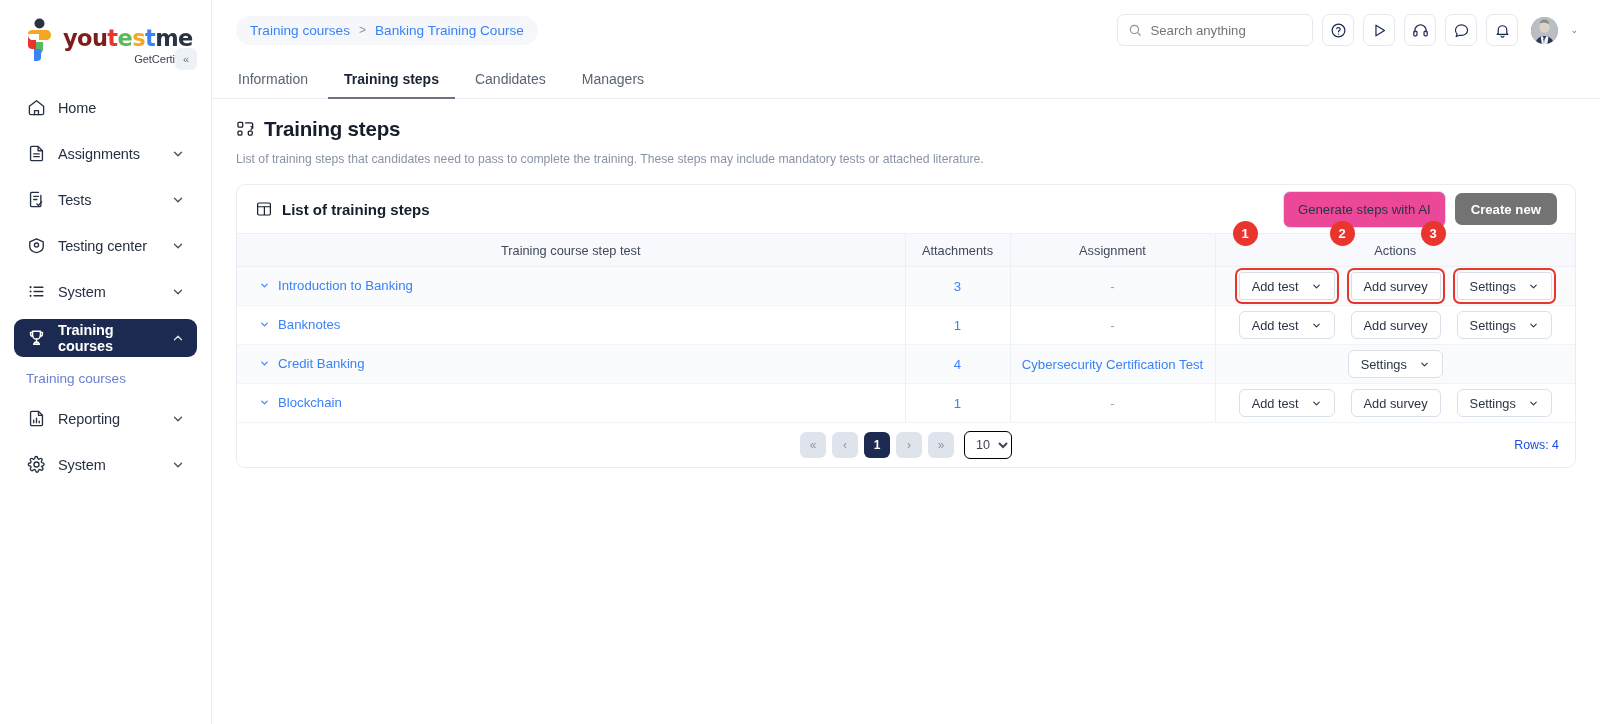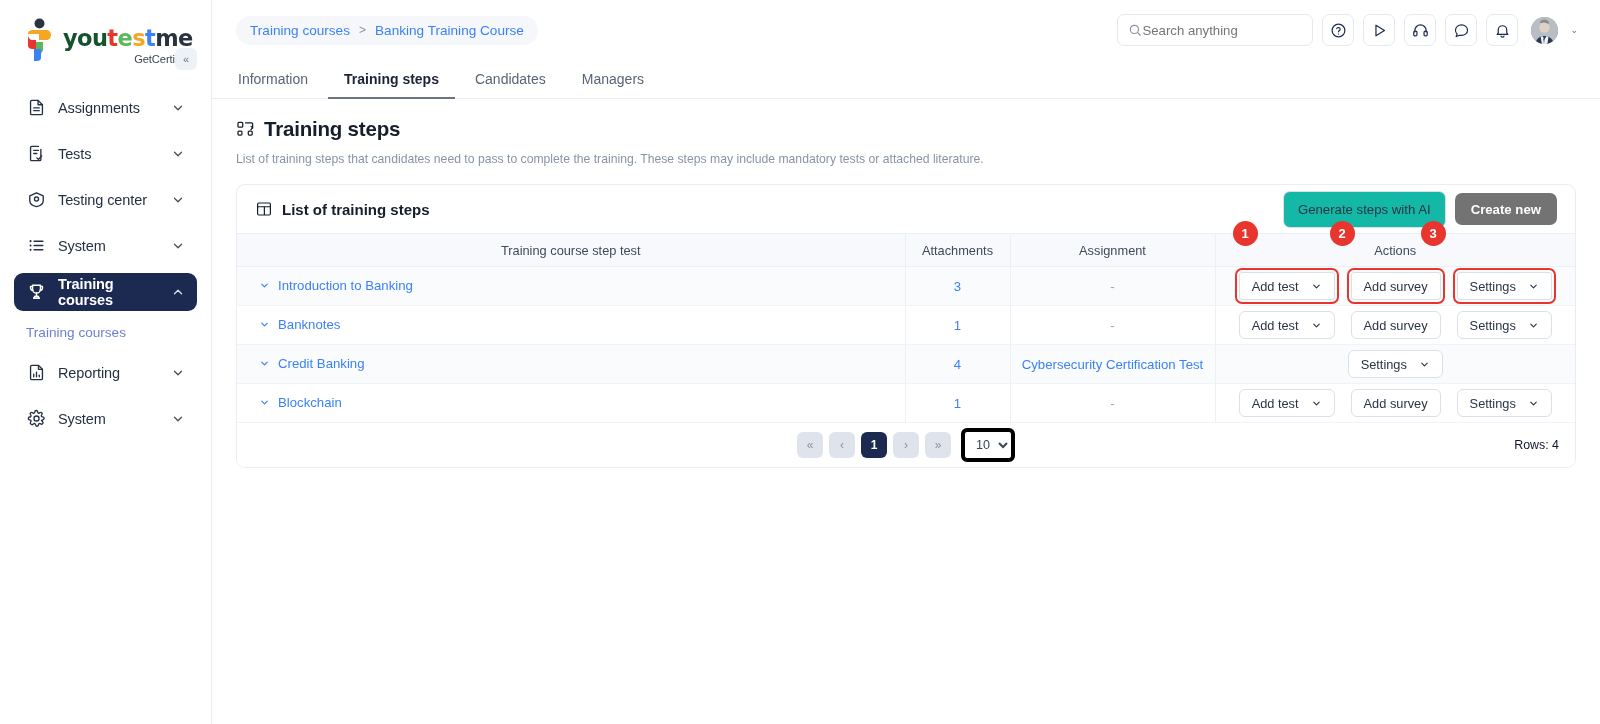--- a/index.html
+++ b/index.html
@@ -73,21 +73,21 @@
   .breadcrumb {
     background: #f5f7fa; border-radius: 18px; padding: 7px 14px;
     display: flex; align-items: center; gap: 9px;
     font-size: 13.6px;
   }
   .crumb { color: #3b82f6; cursor: pointer; }
   .crumb-sep { color: #8a93a5; font-size: 12px; }
   .topbar-right { margin-left: auto; display: flex; align-items: center; gap: 9px; }
   .search-box {
     width: 196px; height: 32px; border: 1px solid #e4e9f0; border-radius: 7px;
-    display: flex; align-items: center; padding: 0 10px; 
+    display: flex; align-items: center; padding: 0 10px; gap: 8px;
     background: #fff;
   }
   .search-box input {
     border: none; outline: none; font-size: 13.2px; color: #6b7280;
     width: 100%; font-family: "Liberation Sans", sans-serif; background: transparent;
   }
   .icon-btn {
     width: 32px; height: 32px; border: 1px solid #e4e9f0; border-radius: 7px;
     display: flex; align-items: center; justify-content: center;
     background: #fff; cursor: pointer; color: #1c2a52;
@@ -127,21 +127,21 @@
     border: 1px solid #e9edf3; border-radius: 9px; background: #fff;
     overflow: hidden;
   }
   .card-head {
     height: 48px; display: flex; align-items: center; padding: 0 18px;
   }
   .card-title { font-size: 15px; font-weight: bold; color: #161d2b; margin-left: 9px; }
   .card-head-actions { margin-left: auto; display: flex; gap: 9px; align-items: center; }
   .btn-outline {
     height: 37px; padding: 0 14px; border: 1px solid #d9e0ea; border-radius: 7px;
-    background: #14b8a6; font-size: 13.2px; color: #2b3445; cursor: pointer;
+    background: #ec4899; font-size: 13.2px; color: #2b3445; cursor: pointer;
     display: flex; align-items: center; font-family: "Liberation Sans", sans-serif;
   }
   .btn-primary {
     height: 32px; padding: 0 16px; border: none; border-radius: 7px;
     background: #737373; color: #fff; font-size: 13.2px; font-weight: bold;
     cursor: pointer; display: flex; align-items: center;
     font-family: "Liberation Sans", sans-serif;
   }
 
   
@@ -194,56 +194,65 @@
     position: relative; background: #fff;
   }
   .pg {
     width: 26px; height: 26px; border-radius: 6px; border: none;
     background: #dfe4ec; color: #8b94a6; font-size: 12px; cursor: pointer;
     display: flex; align-items: center; justify-content: center;
     margin-right: 6px; font-family: "Liberation Sans", sans-serif;
   }
   .pg.current { background: #1c2a52; color: #fff; font-weight: bold; }
   .pg-select {
-    height: 34px; border: 4px solid #000000; border-radius: 6px; background: #fff;
+    height: 28px; border: 1px solid #000000; border-radius: 6px; background: #fff;
     font-size: 12.6px; color: #3c4454; padding: 0 4px 0 7px; margin-left: 4px;
     font-family: "Liberation Sans", sans-serif; cursor: pointer;
   }
   .rows-count {
-    position: absolute; right: 16px; font-size: 12.4px; color: #0f172a;
+    position: absolute; right: 16px; font-size: 12.4px; color: #1d4ed8;
   }
   svg { display: block; }
 </style>
 </head>
 <body>
 
 <aside id="sidebar">
   <div class="logo-wrap">
     <div class="logo-row">
       <div class="logo-mark">
         <svg width="34" height="44" viewBox="0 0 34 44">
           <circle cx="17.5" cy="5.5" r="5" fill="#2b3240"></circle>
           <path d="M6 16 C6 13 8 12 11 12 L24 12 C27 12 29 14 29 17 C29 20 27 22 24 22 L17 22 L17 16 Z" fill="#f5a623"></path>
           <path d="M6 16 L6 27 C6 30 8 31 11 31 L14 31 L14 22 L11 22 C8 22 6 20 6 16 Z" fill="#e8352e"></path>
           <path d="M14 24 L21 24 L21 31 C21 34 19 36 16 36 L14 36 Z" fill="#5cb85c"></path>
           <path d="M12 31 L19 31 L19 40 C19 42 17 43 15 43 L12 43 Z" fill="#3b82f6"></path>
         </svg>
       </div>
       <div class="logo-text">
         <div class="logo-word">
-          <span style="color:#14532d">you</span><span style="color:#e8352e">t</span><span style="color:#5cb85c">e</span><span style="color:#f5a623">s</span><span style="color:#3b82f6">t</span><span style="color:#2b3240">me</span>
+          <span style="color:#7f1d1d">you</span><span style="color:#e8352e">t</span><span style="color:#5cb85c">e</span><span style="color:#f5a623">s</span><span style="color:#3b82f6">t</span><span style="color:#2b3240">me</span>
         </div>
         <div class="logo-sub">GetCertified</div>
       </div>
     </div>
     <button class="collapse-btn">«</button>
   </div>
 
   <nav class="nav">
 
+    <div class="nav-item">
+      <span class="ic">
+        <svg width="19" height="19" viewBox="0 0 24 24" fill="none" stroke="#263043" stroke-width="1.7" stroke-linecap="round" stroke-linejoin="round">
+            <path d="M3 10.5 L12 3.5 L21 10.5 V19 a2 2 0 0 1-2 2 H5 a2 2 0 0 1-2-2 Z"></path>
+            <path d="M9.5 21 v-5 h5 v5"></path>
+          </svg>
+      </span>
+      <span class="lbl">Home</span>
+    </div>
 
     <div class="nav-item">
       <span class="ic">
         <svg width="19" height="19" viewBox="0 0 24 24" fill="none" stroke="#263043" stroke-width="1.7" stroke-linecap="round" stroke-linejoin="round">
             <path d="M14 3 H6 a1.5 1.5 0 0 0-1.5 1.5 v15 A1.5 1.5 0 0 0 6 21 h12 a1.5 1.5 0 0 0 1.5-1.5 V8.5 Z"></path>
             <path d="M14 3 v5.5 h5.5"></path>
             <path d="M8.5 12.5 h7"></path>
             <path d="M8.5 16 h7"></path>
           </svg>
       </span>

